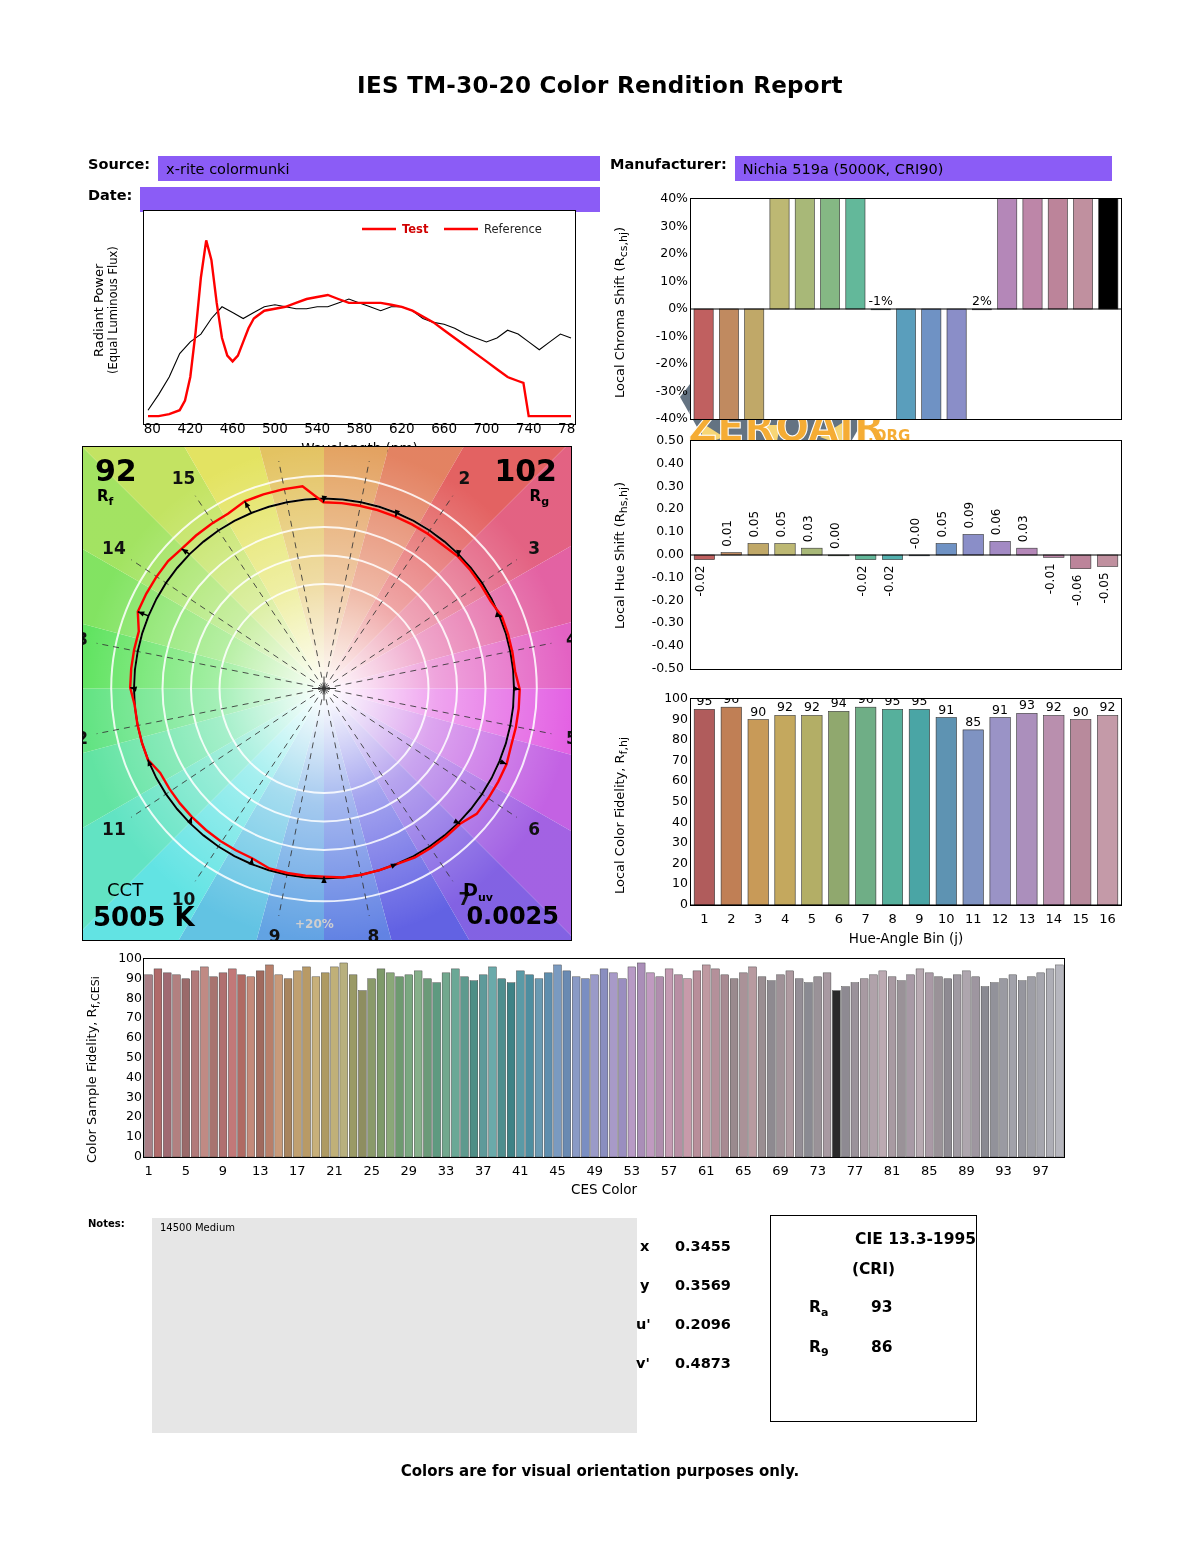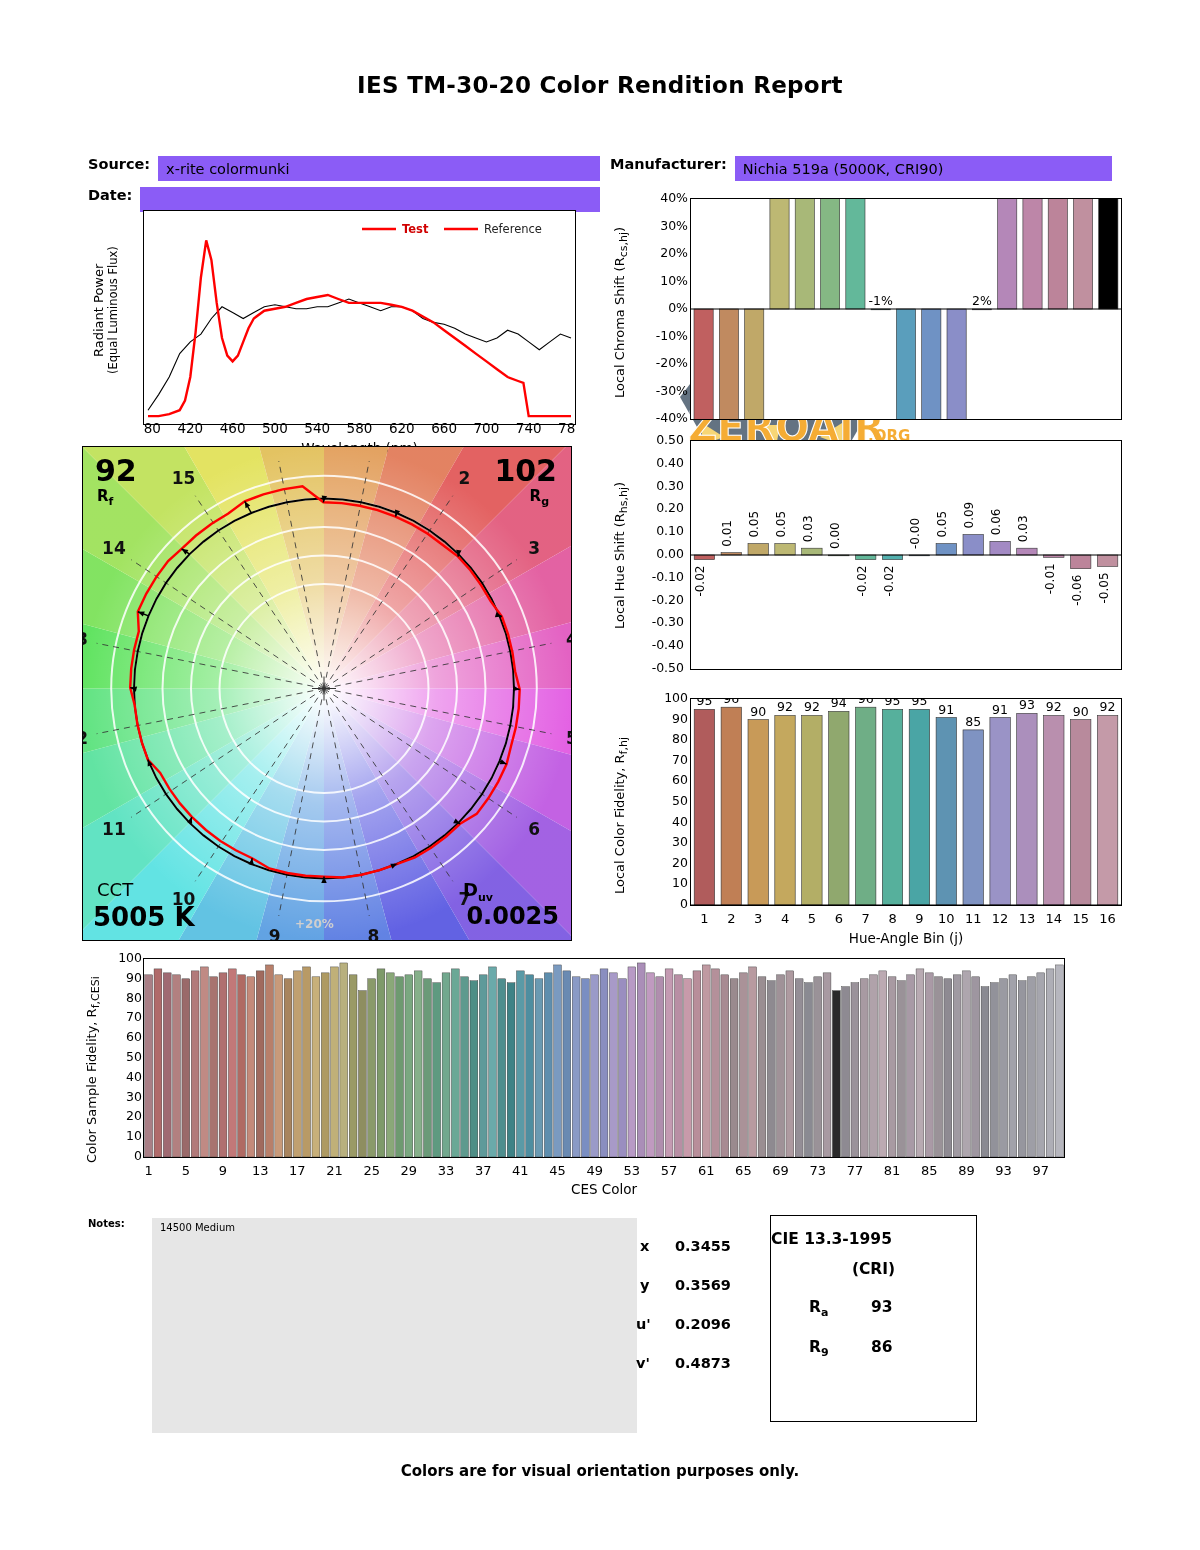--- a/index.html
+++ b/index.html
@@ -46,21 +46,21 @@
 
   
   #wm{position:absolute;left:672px;top:345px;width:255px;height:130px;opacity:.92;}
 
   
   #notesbox{position:absolute;left:152px;top:1218px;width:485px;height:215px;background:#e6e6e6;}
   #noteslab{position:absolute;left:88px;top:1218px;font-size:10px;font-weight:bold;}
   #notestext{position:absolute;left:160px;top:1222px;font-size:10px;}
   .coord{position:absolute;font-size:14.5px;font-weight:bold;}
   #criblock{position:absolute;left:770px;top:1215px;width:205px;height:205px;border:1.5px solid #000;}
-  #criblock .l1{position:absolute;width:100%;text-align:left;top:14px;font-size:15.5px;font-weight:bold;}
+  #criblock .l1{position:absolute;width:100%;text-align:right;top:14px;font-size:15.5px;font-weight:bold;}
   #criblock .l2{position:absolute;width:100%;text-align:center;top:44px;font-size:15.5px;font-weight:bold;}
   .crirow{position:absolute;font-size:15.5px;font-weight:bold;}
   #footer{position:absolute;top:1462px;width:100%;text-align:center;font-size:15px;font-weight:bold;}
   .smallsub{font-size:11px;vertical-align:sub;}
 </style>
 </head>
 <body>
 
 <div class="title">IES TM-30-20 Color Rendition Report</div>
 
@@ -221,21 +221,21 @@
       <text x="-6.84444035789636" y="296.7993243734757" font-size="17" font-weight="bold" text-anchor="middle" font-family="DejaVu Sans, sans-serif" fill="#111">12</text>
       <text x="-6.84444035789636" y="198.20067562652434" font-size="17" font-weight="bold" text-anchor="middle" font-family="DejaVu Sans, sans-serif" fill="#111">13</text>
       <text x="30.88762897114688" y="107.1074021159464" font-size="17" font-weight="bold" text-anchor="middle" font-family="DejaVu Sans, sans-serif" fill="#111">14</text>
       <text x="100.60740211594651" y="37.387628971146796" font-size="17" font-weight="bold" text-anchor="middle" font-family="DejaVu Sans, sans-serif" fill="#111">15</text>
       <text x="191.7006756265243" y="-0.34444035789633176" font-size="17" font-weight="bold" text-anchor="middle" font-family="DejaVu Sans, sans-serif" fill="#111">16</text>
     </svg>
   <div class="bigval" style="left:12px;top:6px;">92</div>
   <div class="sub" style="left:14px;top:40px;">R<span class="smallsub">f</span></div>
   <div class="bigval" style="right:14px;top:6px;">102</div>
   <div class="sub" style="right:22px;top:40px;">R<span class="smallsub">g</span></div>
-  <div class="cct" style="left:14px;top:432px;">CCT</div>
+  <div class="cct" style="left:24px;top:432px;">CCT</div>
   <div class="cctval" style="left:10px;top:455px;">5005 K</div>
   <div class="duvlab" style="right:78px;top:432px;">D<span class="smallsub">uv</span></div>
   <div class="duvval" style="right:12px;top:455px;">0.0025</div>
   <div class="scale" style="left:212px;top:470px;">+20%</div>
 </div>
 
 <div id="wm">
   <svg width="255" height="130" viewBox="0 0 255 130">
     <polygon points="42,8 170,8 205,52 170,112 42,112 8,52" fill="#495a6b" opacity="0.92"></polygon>
     <polygon points="100,20 128,52 72,52" fill="#f5a623"></polygon>

